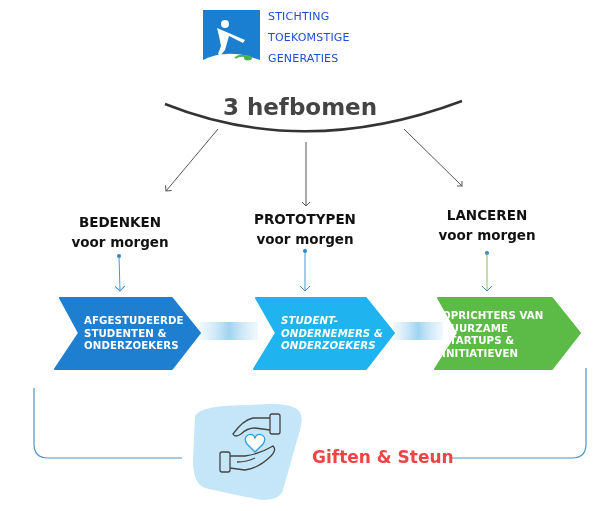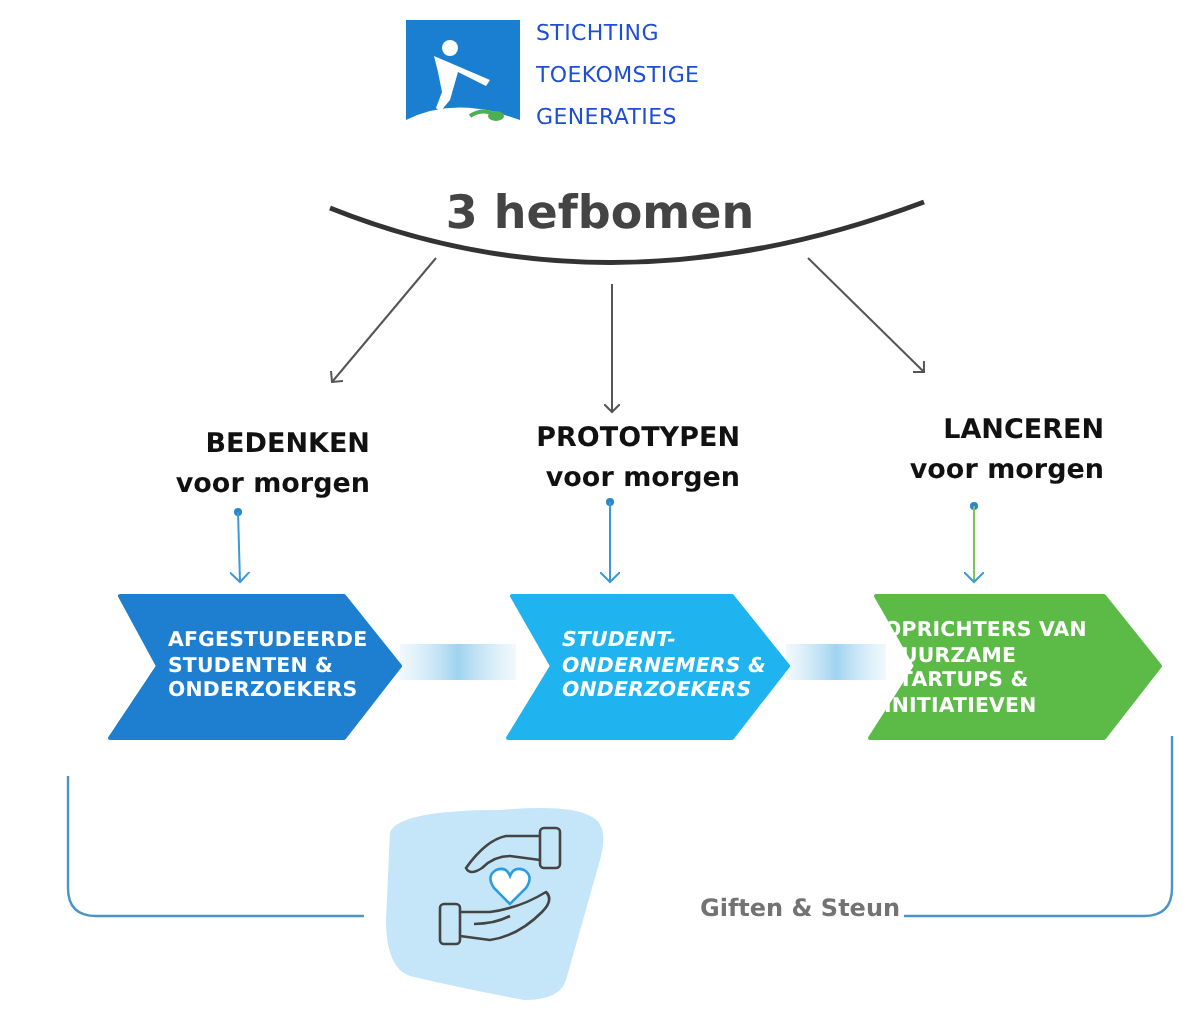--- a/index.html
+++ b/index.html
@@ -1,23 +1,23 @@
 <!DOCTYPE html>
 <html><head>
 <meta charset="utf-8">
 <style>
   html, body { margin: 0; padding: 0; background: #ffffff; }
   body { width: 600px; height: 511px; position: relative; overflow: hidden; font-family: "DejaVu Sans", sans-serif; }
   .abs { position: absolute; }
   .logo-box { left: 203px; top: 10px; width: 57px; height: 58px; background: #1b7fd1; }
   .logo-text { left: 268px; top: 6px; color: #1d4ed8; font-weight: normal; font-size: 11px; line-height: 21px; letter-spacing: 0.2px; font-family: "DejaVu Sans", sans-serif; }
   .title { left: 0; width: 600px; top: 94px; text-align: center; font-size: 23px; font-weight: bold; color: #444444; }
-  .stage-label { text-align: right; font-weight: bold; font-size: 13.5px; color: #111111; line-height: 20px; }
+  .stage-label { text-align: center; font-weight: bold; font-size: 13.5px; color: #111111; line-height: 20px; }
   .chev-text { color: #ffffff; font-weight: bold; font-size: 10.2px; line-height: 12.5px; letter-spacing: 0.1px; }
-  .giften { left: 312px; top: 447px; font-weight: bold; font-size: 12px; color: #737373; margin-left: 38px; }
+  .giften { left: 312px; top: 447px; font-weight: bold; font-size: 17px; color: #ef4444; }
 </style>
 </head>
 <body>
 
 <div class="abs logo-box">
   <svg width="57" height="58" viewBox="0 0 57 58">
     <path d="M0 58 L0 50 Q20 40 45 46 L57 50 L57 58 Z" fill="#ffffff"></path>
     <circle cx="22" cy="14" r="4" fill="#ffffff"></circle>
     <path d="M14 18 L42 30 L40 33 L26 26 L22 40 L17 46 L15 44 L18 36 L16 26 Z" fill="#ffffff"></path>
     <path d="M32 48 Q38 44 44 47" stroke="#4caf50" stroke-width="2" fill="none"></path>

